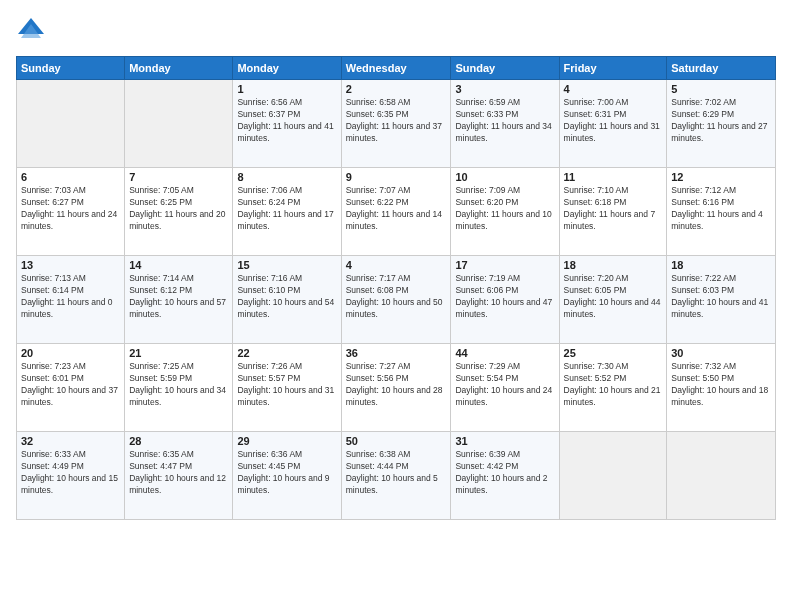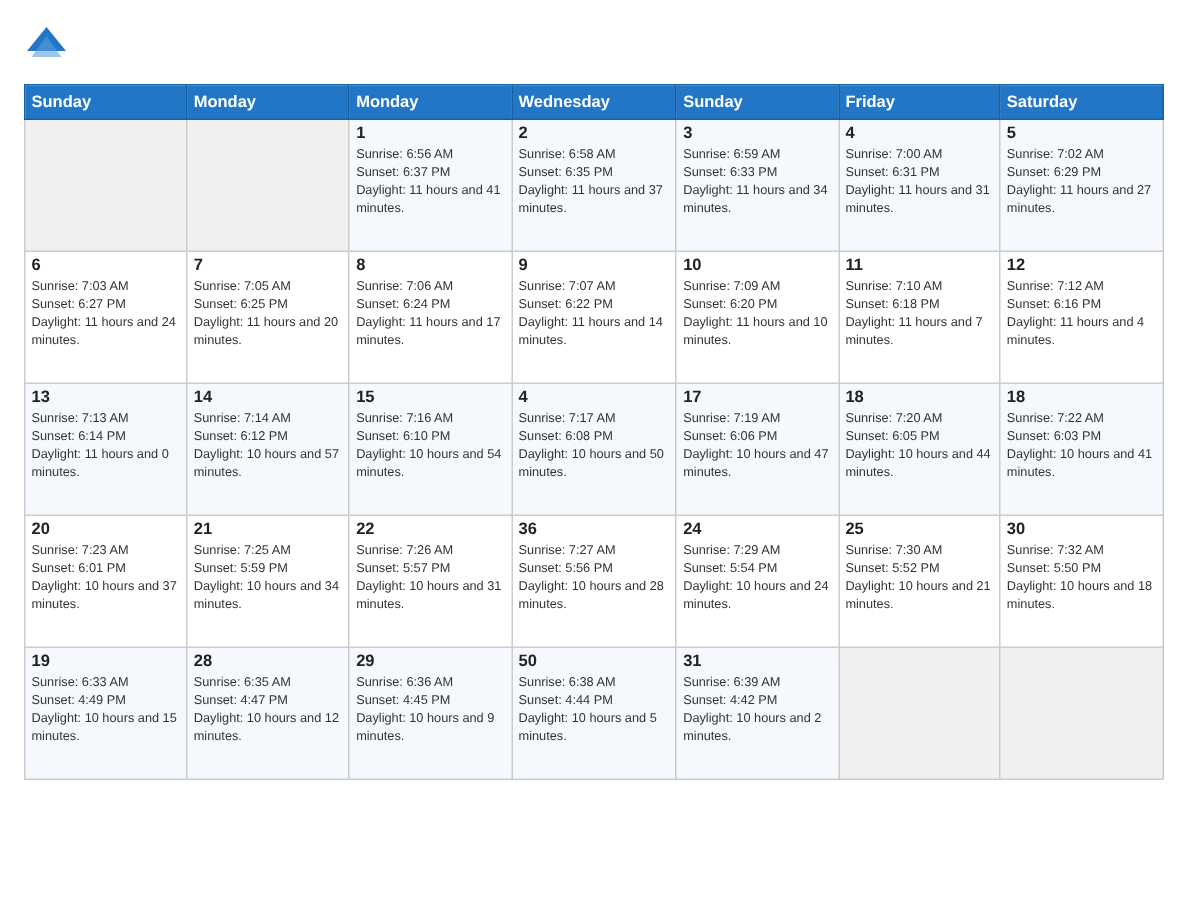--- a/index.html
+++ b/index.html
@@ -230,35 +230,35 @@
           </td>
           <td>
             <span class="day-num">22</span>
             <div class="day-info">Sunrise: 7:26 AM<br>Sunset: 5:57 PM<br>Daylight: 10 hours and 31 minutes.</div>
           </td>
           <td>
             <span class="day-num">36</span>
             <div class="day-info">Sunrise: 7:27 AM<br>Sunset: 5:56 PM<br>Daylight: 10 hours and 28 minutes.</div>
           </td>
           <td>
-            <span class="day-num">24</span>
+            <span class="day-num">44</span>
             <div class="day-info">Sunrise: 7:29 AM<br>Sunset: 5:54 PM<br>Daylight: 10 hours and 24 minutes.</div>
           </td>
           <td>
             <span class="day-num">25</span>
             <div class="day-info">Sunrise: 7:30 AM<br>Sunset: 5:52 PM<br>Daylight: 10 hours and 21 minutes.</div>
           </td>
           <td>
             <span class="day-num">30</span>
             <div class="day-info">Sunrise: 7:32 AM<br>Sunset: 5:50 PM<br>Daylight: 10 hours and 18 minutes.</div>
           </td>
         </tr>
         <tr>
           <td>
-            <span class="day-num">19</span>
+            <span class="day-num">32</span>
             <div class="day-info">Sunrise: 6:33 AM<br>Sunset: 4:49 PM<br>Daylight: 10 hours and 15 minutes.</div>
           </td>
           <td>
             <span class="day-num">28</span>
             <div class="day-info">Sunrise: 6:35 AM<br>Sunset: 4:47 PM<br>Daylight: 10 hours and 12 minutes.</div>
           </td>
           <td>
             <span class="day-num">29</span>
             <div class="day-info">Sunrise: 6:36 AM<br>Sunset: 4:45 PM<br>Daylight: 10 hours and 9 minutes.</div>
           </td>

